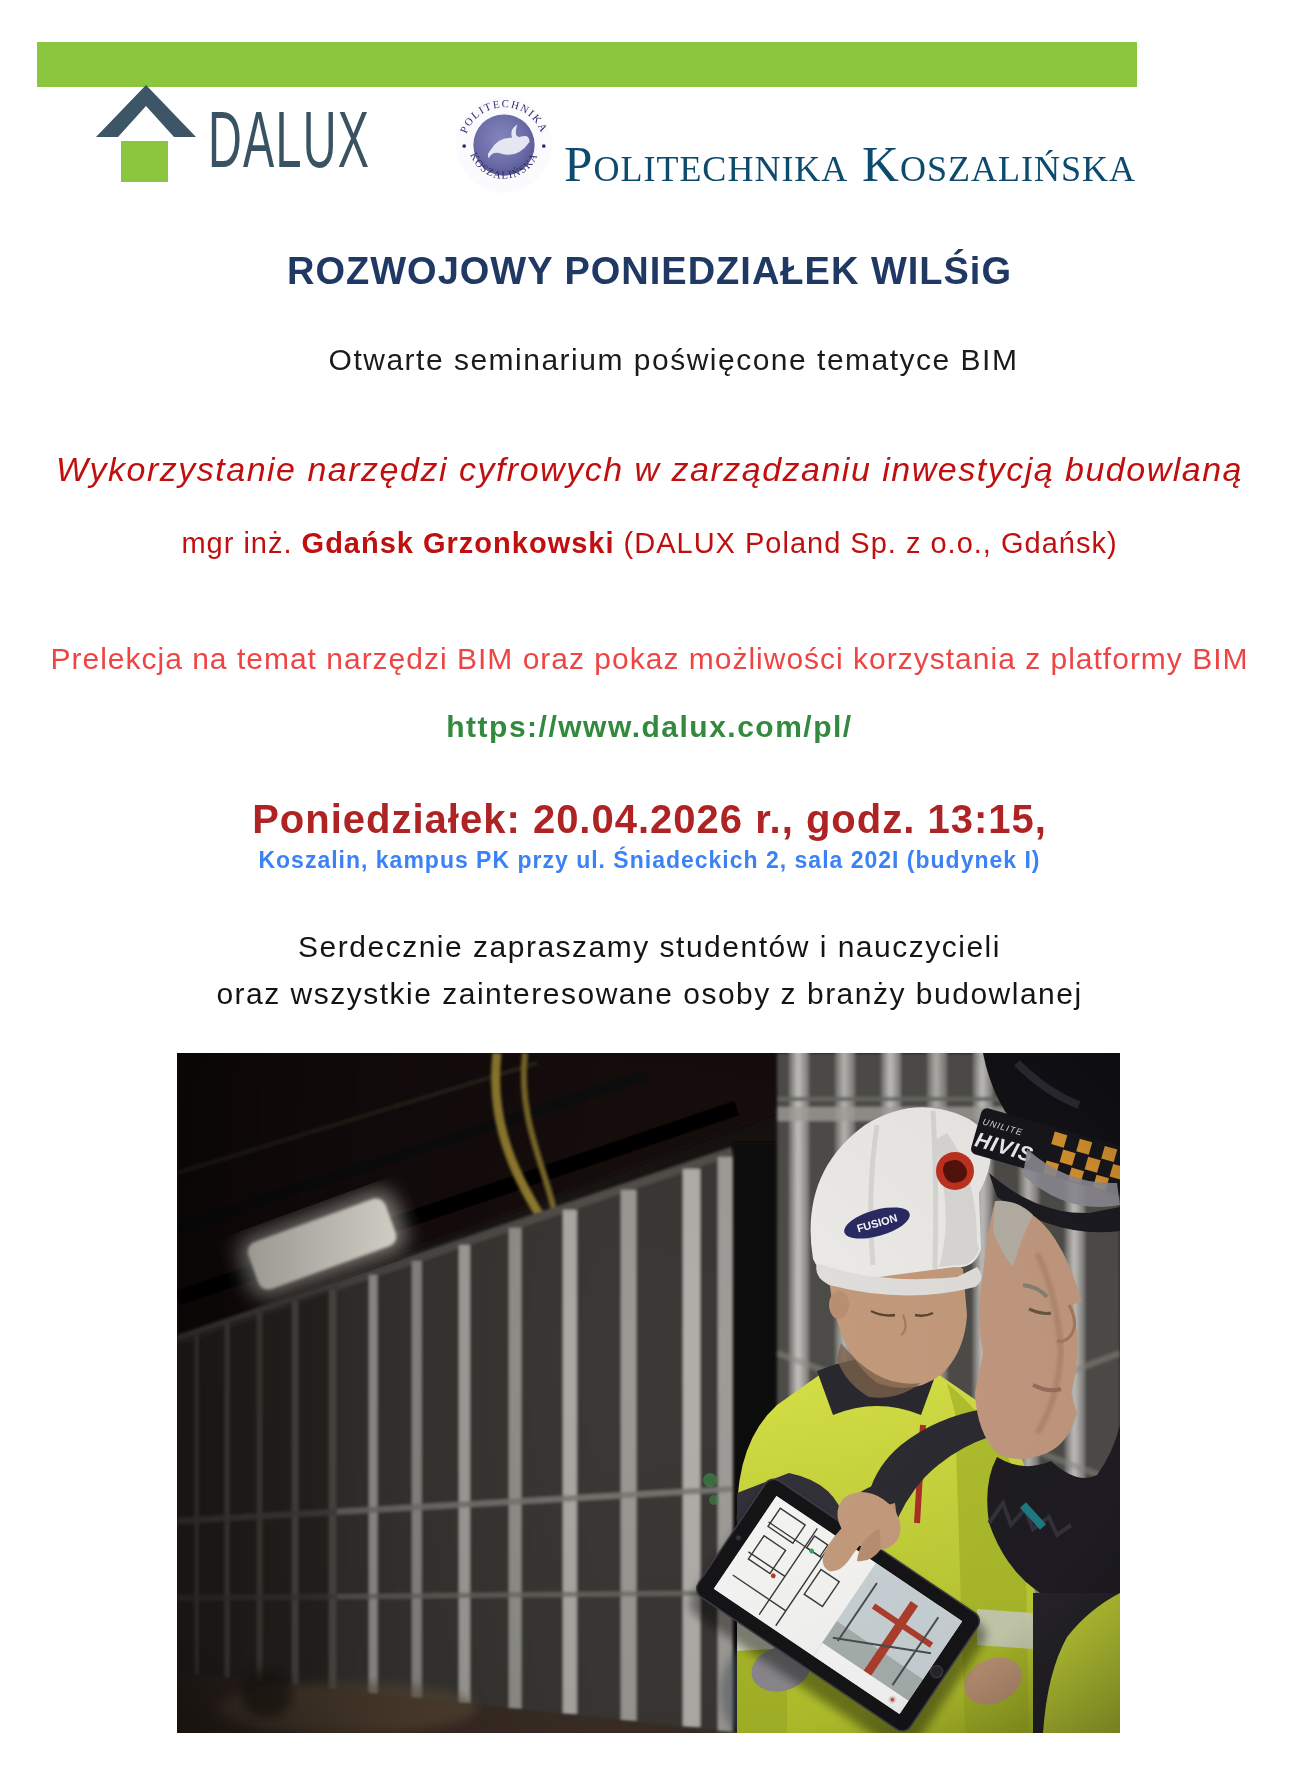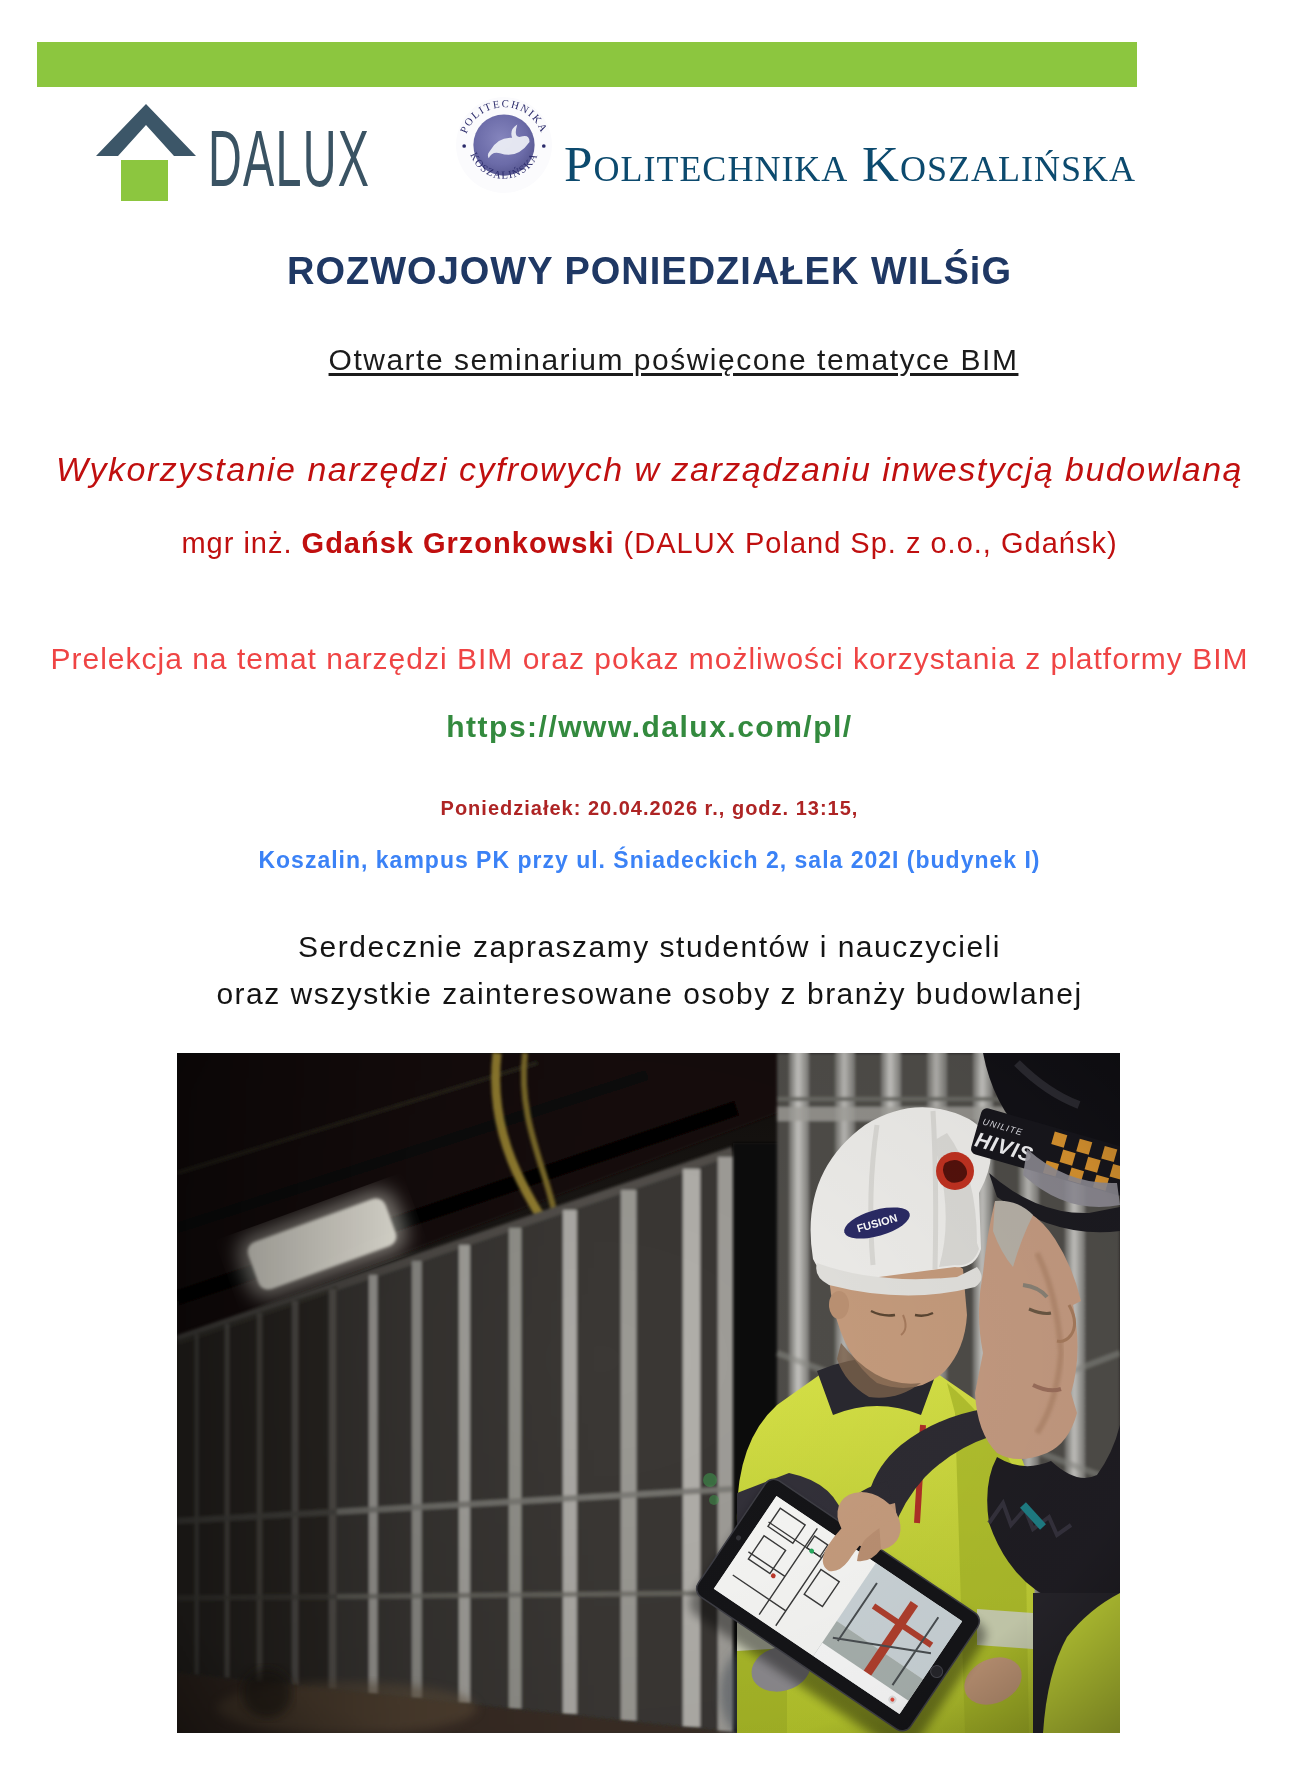--- a/index.html
+++ b/index.html
@@ -1,39 +1,39 @@
 <!DOCTYPE html>
 <html><head>
 <meta charset="utf-8">
 <style>
   html,body{margin:0;padding:0;background:#ffffff;}
   .page{position:relative;width:1299px;height:1772px;background:#ffffff;
         font-family:"Liberation Sans", sans-serif;overflow:hidden;}
   .top-bar{position:absolute;left:37px;top:42px;width:1100px;height:45px;background:#8CC63F;}
   
-  .dalux-logo{position:absolute;left:96px;top:104px;width:300px;height:100px;}
+  .dalux-logo{position:absolute;left:96px;top:85px;width:300px;height:100px;}
   .dalux-house{position:absolute;left:0;top:0;width:100px;height:97px;}
   .dalux-word{position:absolute;left:112px;top:14px;height:80px;line-height:80px;
       font-size:78px;font-weight:400;color:#3A5363;letter-spacing:2px;
       transform:scale(.60,1.02);transform-origin:left center;white-space:nowrap;}
   .pk-seal{position:absolute;left:455px;top:96px;width:98px;height:98px;}
   .pk-name{position:absolute;left:552px;top:118px;width:596px;height:92px;line-height:92px;
       text-align:center;font-family:"Liberation Serif", serif;font-variant:small-caps;
       font-size:51px;color:#0c4a6e;letter-spacing:1px;white-space:nowrap;}
   
   .line{position:absolute;left:0;right:0;text-align:center;white-space:nowrap;}
   .title{top:250px;font-size:38px;font-weight:bold;color:#1F3864;letter-spacing:1px;}
-  .subtitle{top:343px;font-size:30px;color:#1b1b1b;letter-spacing:1.5px;text-decoration:underline;text-underline-offset:3px;margin-left:48px;}
+  .subtitle{top:343px;font-size:30px;color:#1b1b1b;letter-spacing:1.5px;text-underline-offset:3px;margin-left:48px;}
   .lecture{top:450px;font-size:34px;font-style:italic;color:#C00F0F;letter-spacing:1.5px;}
   .speaker{top:527px;font-size:29px;color:#C00F0F;letter-spacing:1px;}
   .speaker b{font-weight:bold;}
   .descr{top:642px;font-size:30px;color:#ef4444;letter-spacing:1px;}
   .link-line{top:710px;font-size:30px;}
   .link-line a{color:#338A3E;font-weight:bold;text-decoration:none;letter-spacing:1.5px;}
-  .date1{top:797px;font-size:20px;font-weight:bold;color:#AE2424;letter-spacing:1px;}
+  .date1{top:797px;font-size:40px;font-weight:bold;color:#AE2424;letter-spacing:1px;}
   .date2{top:847px;font-size:23px;font-weight:bold;color:#3b82f6;letter-spacing:1px;}
   .invite1{top:930px;font-size:30px;color:#141414;letter-spacing:1.5px;}
   .invite2{top:977px;font-size:30px;color:#141414;letter-spacing:1.5px;}
   .photo{position:absolute;left:177px;top:1053px;width:943px;height:680px;}
   .photo svg{display:block;width:100%;height:100%;}
 </style>
 </head>
 <body>
 
 <div class="page">

